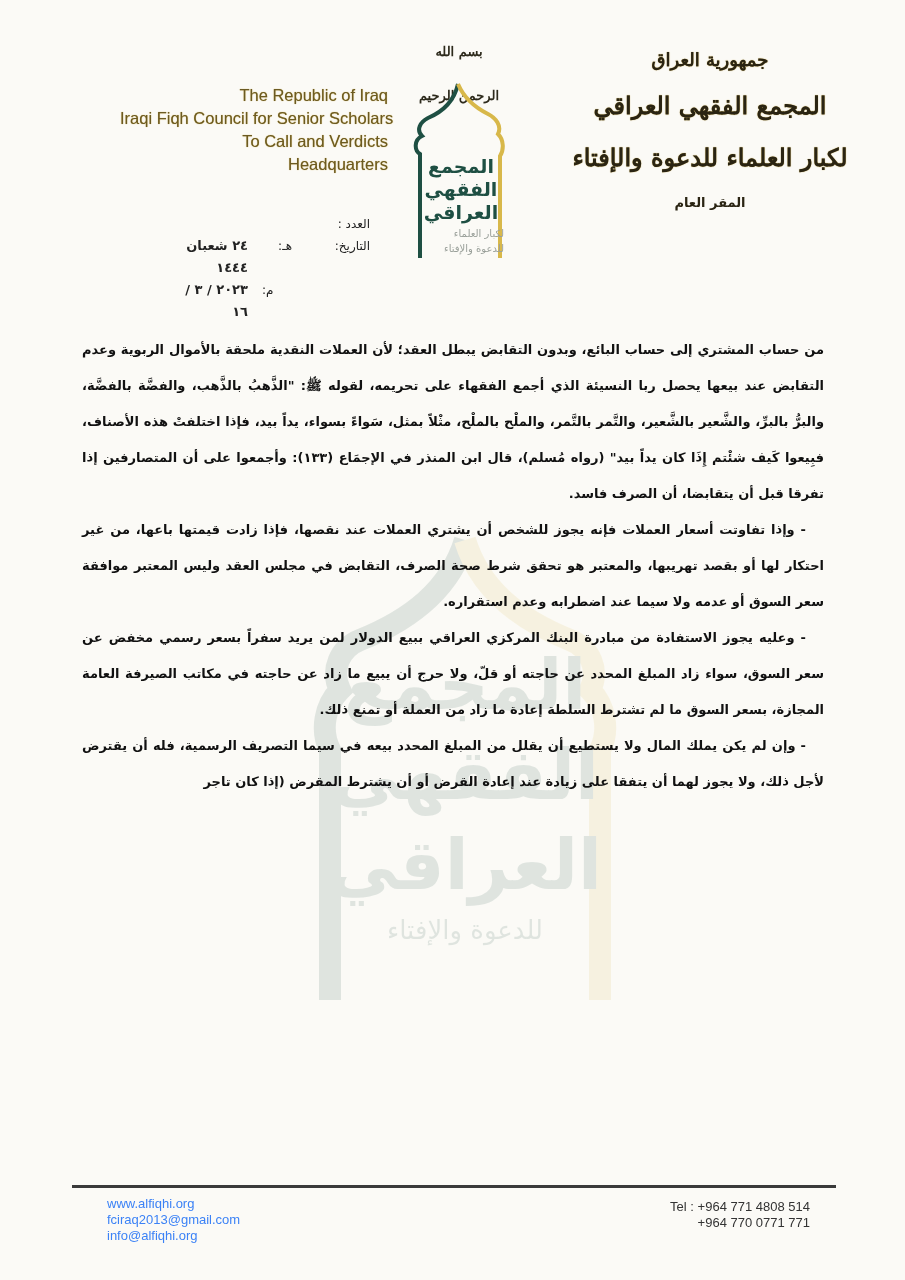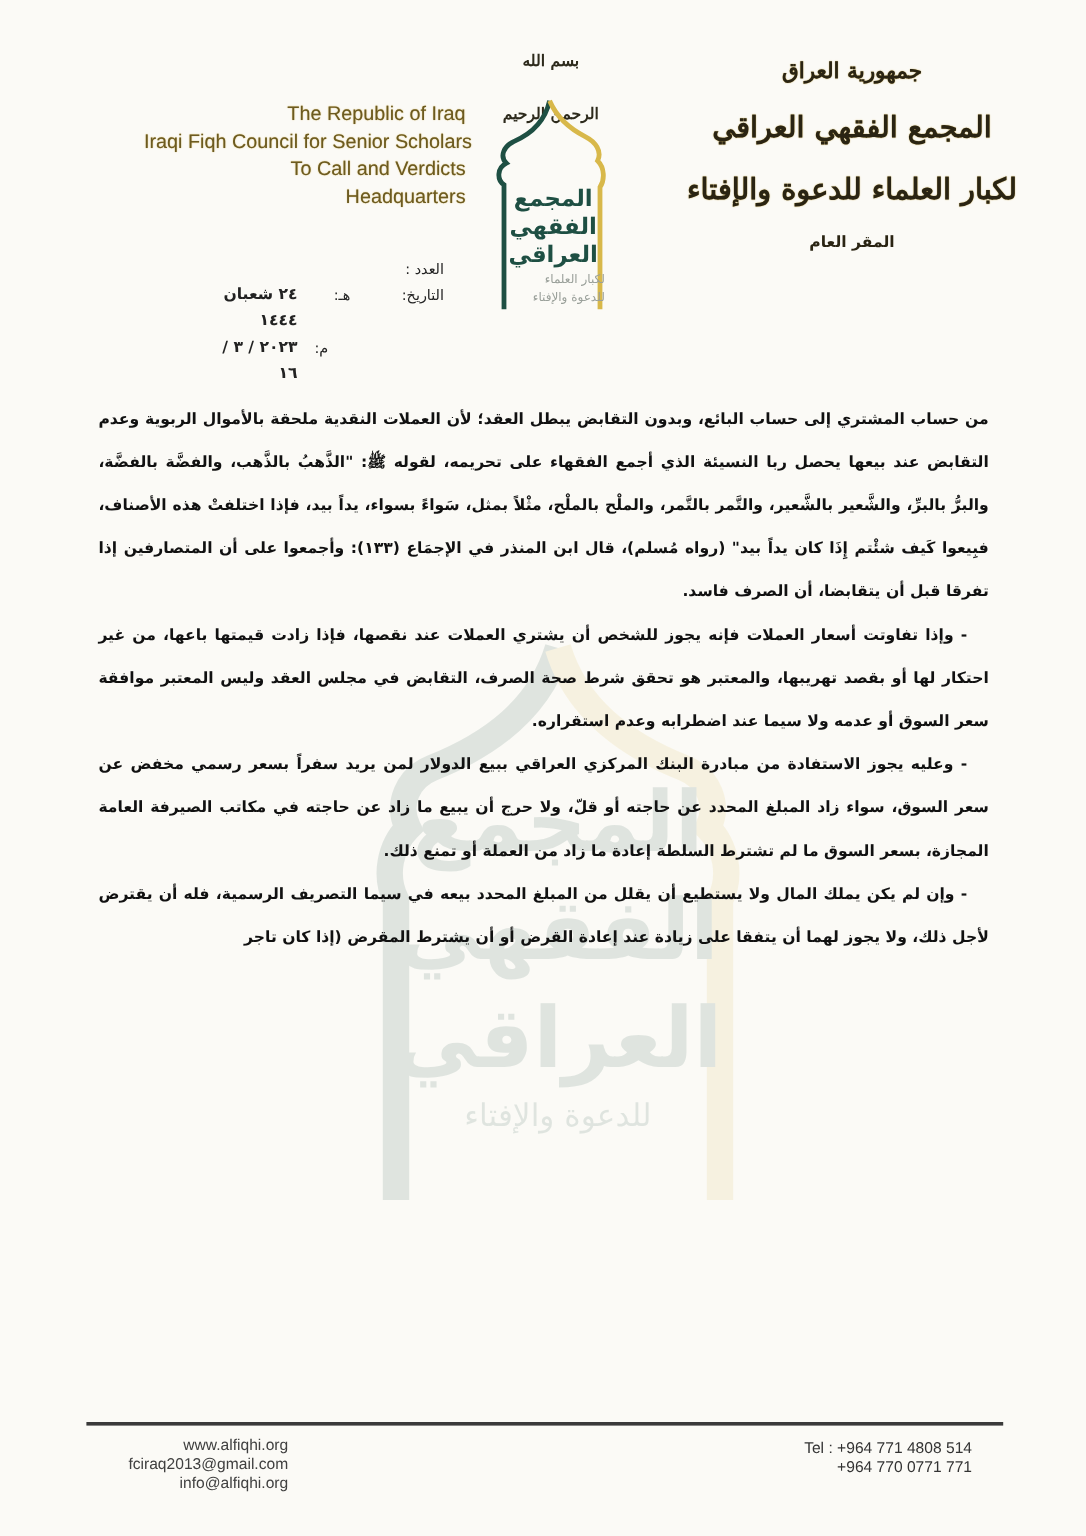--- a/index.html
+++ b/index.html
@@ -95,22 +95,21 @@
   .body-text .para-indent { text-indent: 18px; }
 
   
   .footer-rule {
     position: absolute; left: 72px; top: 1185px; width: 764px; height: 3px;
     background: #3a3a3a;
   }
   .footer-left {
     position: absolute; left: 107px; top: 1196px;
     font-family: "Liberation Sans", sans-serif; font-size: 13px; line-height: 16px;
-    color: #404040;
-    text-align: right;
+    color: #3b82f6;
   }
   .footer-right {
     position: absolute; left: 640px; top: 1199px; width: 170px;
     font-family: "Liberation Sans", sans-serif; font-size: 13px; line-height: 16px;
     color: #333; text-align: right;
   }
 </style>
 </head>
 <body>
 

